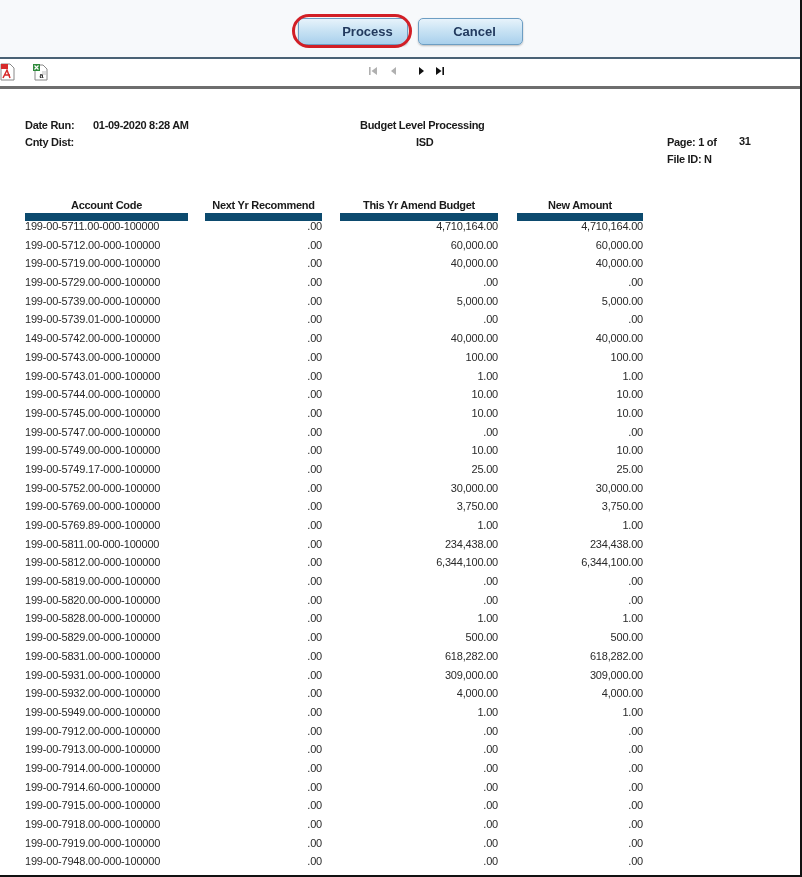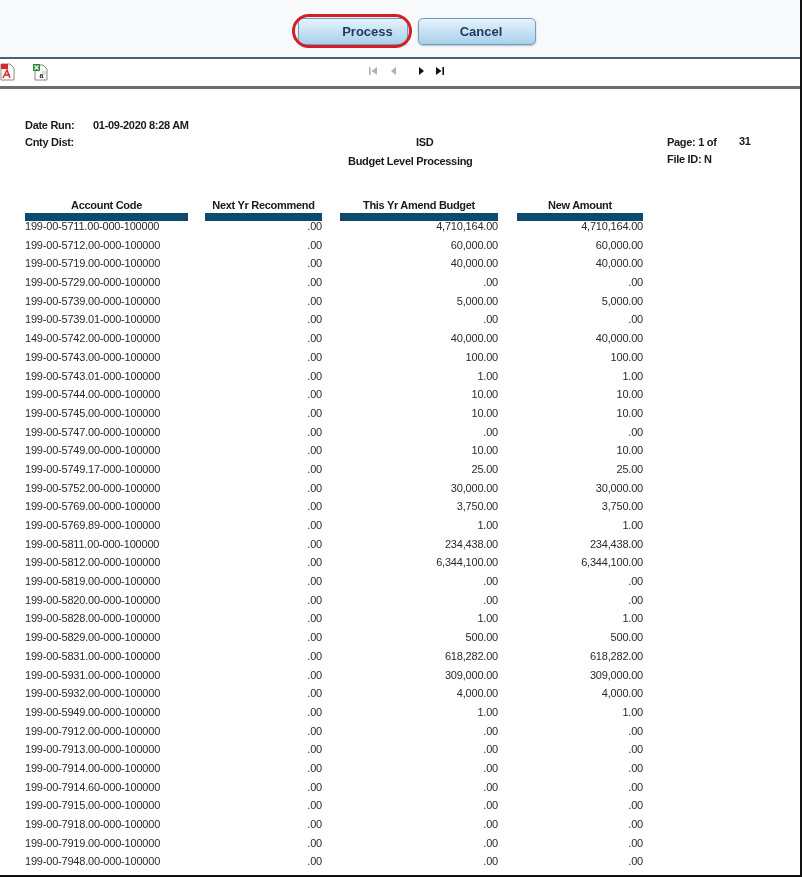--- a/index.html
+++ b/index.html
@@ -21,21 +21,21 @@
   .btn {
     position:absolute; top:18px; height:27px;
     border:1px solid #6d9ec3; border-radius:5px;
     background:linear-gradient(#e7f3fb 0%, #c9e3f4 45%, #a9d0ec 100%);
     color:#223a5e; font-weight:bold; font-size:13px;
     display:flex; align-items:center; justify-content:center;
     box-shadow:0 1px 2px rgba(0,0,0,0.25);
     box-sizing:border-box; cursor:pointer;
   }
   .btn-process { left:298px; width:110px;padding-left:29px; }
-  .btn-cancel { left:418px; width:118px;padding-left:8px; }
+  .btn-cancel { left:418px; width:105px;padding-left:8px; }
   .highlight-ring {
     position:absolute; left:292px; top:14px; width:120px; height:34px;
     border:3px solid #d21f26; border-radius:18px; box-sizing:border-box;
     pointer-events:none;
   }
   .toolbar {
     position:absolute; left:0; top:59px; width:800px; height:27px;
     background:#ffffff;
     border-bottom:3px solid #6e6e6e;
   }
@@ -103,21 +103,21 @@
           <path d="M1 1 L6.5 5 L1 9 Z" fill="#111"></path>
           <rect x="7.4" y="1" width="1.6" height="8" fill="#111"></rect>
         </svg>
     </span>
   </div>
 
   <div class="report">
     <div class="hdr-text" style="left:25px;top:30px;">Date Run:</div>
     <div class="hdr-text" style="left:93px;top:30px;">01-09-2020 8:28 AM</div>
     <div class="hdr-text" style="left:25px;top:47px;">Cnty Dist:</div>
-    <div class="hdr-text" style="left:348px;top:30px;margin-top:36px;">Budget Level Processing</div>
+    <div class="hdr-text" style="left:360px;top:30px;">Budget Level Processing</div>
     <div class="hdr-text" style="left:416px;top:47px;">ISD</div>
     <div class="hdr-text" style="left:667px;top:47px;">Page: 1 of</div>
     <div class="hdr-text" style="left:739px;top:46px;">31</div>
     <div class="hdr-text" style="left:667px;top:64px;">File ID: N</div>
 
     <div class="col-h" style="left:25px;width:163px;">Account Code</div>
     <div class="col-h" style="left:205px;width:117px;top:110px;">Next Yr Recommend</div>
     <div class="col-h" style="left:340px;width:158px;">This Yr Amend Budget</div>
     <div class="col-h" style="left:517px;width:126px;">New Amount</div>
 

